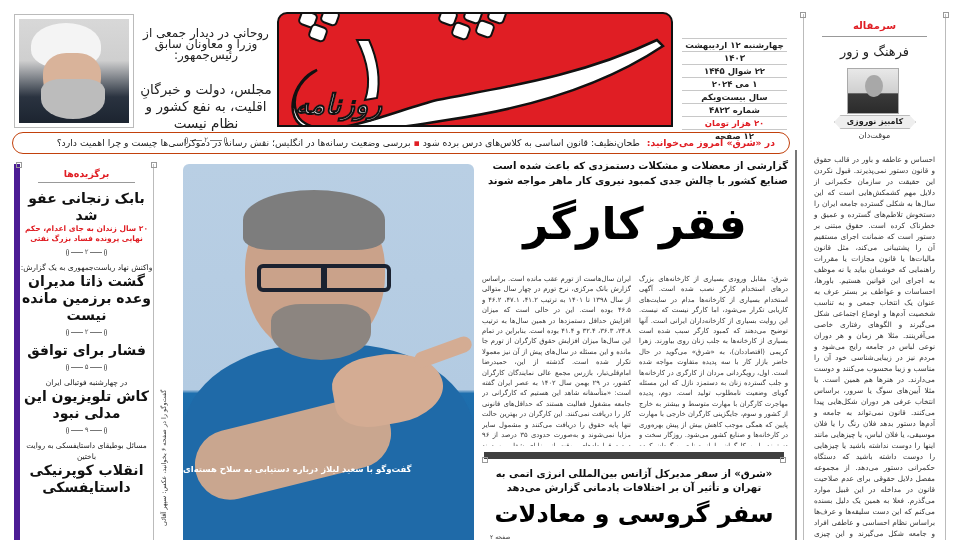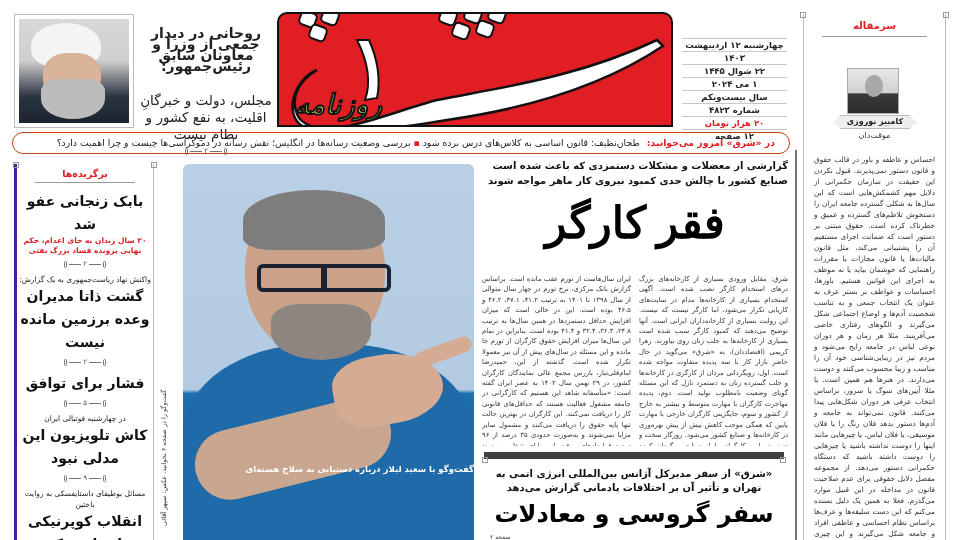--- a/index.html
+++ b/index.html
@@ -3,30 +3,30 @@
 <meta charset="utf-8">
 <style>
   * { box-sizing: border-box; margin: 0; padding: 0; }
   html, body { width: 960px; height: 540px; overflow: hidden; background: #ffffff; }
   body { font-family: "DejaVu Sans", sans-serif; color: #1a1a1a; position: relative; direction: rtl; }
   .abs { position: absolute; }
 
   
   .masthead-logo { left: 277px; top: 12px; width: 396px; height: 115px; background: #e01e24; border: 2px solid #111; border-radius: 10px 10px 0 0; overflow: hidden; }
   .logo-svg { position: absolute; left: -2px; top: -14px; }
-  .logo-sub { position: absolute; left: 16px; bottom: 4px; font-family: "DejaVu Serif", serif; font-style: italic; font-weight: bold; font-size: 28px; color: #bef264; direction: rtl; -webkit-text-stroke: 1px #111; }
+  .logo-sub { position: absolute; left: 16px; bottom: 4px; font-family: "DejaVu Serif", serif; font-style: italic; font-weight: bold; font-size: 28px; color: #e5e5e5; direction: rtl; -webkit-text-stroke: 1px #111; }
 
   .teaser-photo { left: 14px; top: 14px; width: 120px; height: 114px; border: 1px solid #bbb; padding: 4px; background: #fff; }
   .teaser-photo .ph { width: 100%; height: 100%; background: linear-gradient(180deg,#d8d8d8 0%,#cfcfcf 40%,#2a3340 75%,#1c2430 100%); position: relative; overflow: hidden; }
   .turban { position: absolute; left: 12px; top: 4px; width: 70px; height: 45px; background: #f4f4f4; border-radius: 50% 50% 40% 40%; }
   .face { position: absolute; left: 24px; top: 34px; width: 58px; height: 52px; background: #d9b39a; border-radius: 40% 40% 50% 50%; }
   .beard { position: absolute; left: 22px; top: 60px; width: 64px; height: 40px; background: #bcbcbc; border-radius: 30% 30% 50% 50%; }
 
   .teaser-text { left: 140px; top: 28px; width: 132px; text-align: center; }
-  .teaser-kicker { font-size: 14px; font-weight: bold; line-height: 11px; color: #222; }
+  .teaser-kicker { font-size: 12px; font-weight: normal; line-height: 11px; color: #222; }
   .teaser-headline { font-size: 13.5px; line-height: 17px; color: #222; margin-top: 20px; }
   .page-ref { display: flex; align-items: center; justify-content: center; gap: 2px; font-size: 7px; color: #555; margin-top: 4px; }
   .page-ref .ln { width: 12px; height: 1px; background: #777; }
   .page-ref .cap { width: 3px; height: 7px; border: 1px solid #777; border-radius: 2px; }
 
   .dateline { left: 682px; top: 38px; width: 105px; text-align: center; }
   .dateline div { font-size: 8.5px; line-height: 12px; border-top: 1px solid #c8c8c8; font-weight: bold; color: #222; }
   .dateline div.price { color: #e01e24; }
 
   .editorial-box { left: 803px; top: 14px; width: 143px; height: 530px; border-left: 1px solid #bbb; border-right: 1px solid #bbb; }
@@ -39,49 +39,49 @@
   .ed-author { position: absolute; top: 101px; left: 30px; width: 82px; height: 14px; background: #eeeeee; border: 1px solid #bbb; clip-path: polygon(8% 0,92% 0,100% 50%,92% 100%,8% 100%,0 50%); text-align: center; font-size: 8px; line-height: 12px; font-weight: bold; }
   .ed-role { position: absolute; top: 117px; left: 0; right: 0; text-align: center; font-size: 8px; color: #333; }
   .ed-body { position: absolute; top: 140px; left: 10px; right: 10px; font-size: 7.3px; line-height: 11px; text-align: justify; color: #333; }
 
   
   .ticker { left: 12px; top: 132px; width: 778px; height: 22px; border: 1px solid #c2410c; border-radius: 12px; font-size: 9.3px; line-height: 20px; padding: 0 14px; white-space: nowrap; overflow: hidden; color: #222; }
   .ticker .tlabel { color: #e01e24; font-weight: bold; margin-left: 4px; }
   .ticker .dot { color: #e01e24; }
 
   
-  .left-col { left: 14px; top: 164px; width: 140px; height: 376px; border-left: 3px solid #4c1d95; border-right: 1px solid #bbb; text-align: center; }
+  .left-col { left: 14px; top: 164px; width: 140px; height: 376px; border-left: 6px solid #4c1d95; border-right: 1px solid #bbb; text-align: center; }
   .lc-label { position: absolute; top: 4px; left: 0; right: 0; font-size: 9.5px; color: #e01e24; font-weight: bold; }
   .lc-rule { position: absolute; top: 18px; left: 18px; right: 18px; height: 1px; background: #999; }
   .lc-stories { position: absolute; top: 26px; left: 0; right: 0; }
   .lc-story { margin-bottom: 6px; }
   .lc-kicker { font-size: 7.5px; line-height: 11px; color: #222; }
   .lc-sub { font-size: 7.5px; line-height: 10px; color: #e01e24; font-weight: bold; }
-  .lc-head { font-size: 14px; line-height: 23px; font-weight: bold; color: #111; }
+  .lc-head { font-size: 14px; line-height: 17px; font-weight: bold; color: #111; }
 
   .vert-caption { left: 160px; top: 390px; width: 14px; height: 140px; writing-mode: vertical-rl; transform: rotate(180deg); font-size: 6.5px; color: #333; }
 
   
   .hero { left: 183px; top: 164px; width: 291px; height: 376px; border-radius: 6px 6px 0 0; overflow: hidden; background: linear-gradient(180deg,#b9cfe4 0%,#b3cbe2 60%,#1e6fae 61%,#1a5f98 100%); }
   .hero .head { position: absolute; left: 62px; top: 32px; width: 140px; height: 160px; background: #caa28a; border-radius: 45% 45% 50% 50%; }
   .hero .hair { position: absolute; left: 60px; top: 26px; width: 142px; height: 60px; background: #7d7d7d; border-radius: 50% 50% 20% 20%; }
   .hero .glasses { position: absolute; left: 74px; top: 100px; width: 134px; height: 28px; border: 4px solid #1b2230; border-radius: 6px; }
   .hero .bridge { position: absolute; left: 138px; top: 100px; width: 6px; height: 28px; background: #1b2230; }
   .hero .beard { position: absolute; left: 88px; top: 140px; width: 100px; height: 56px; background: #8c8580; border-radius: 30% 30% 50% 50%; }
   .hero .shirt { position: absolute; left: 0; top: 180px; width: 291px; height: 200px; background: #1f6aa8; border-radius: 45% 45% 0 0; }
   .hero .hand { position: absolute; left: 150px; top: 190px; width: 110px; height: 70px; background: #d4ac93; border-radius: 40% 60% 50% 40%; transform: rotate(-10deg); }
   .hero .finger { position: absolute; left: 230px; top: 180px; width: 60px; height: 16px; background: #d4ac93; border-radius: 8px; transform: rotate(-20deg); }
   .hero .arm { position: absolute; left: 10px; top: 250px; width: 200px; height: 70px; background: #c9a68f; border-radius: 40px; transform: rotate(-14deg); }
-  .hero-kicker { position: absolute; left: 0; right: 0; top: 300px; text-align: right; font-size: 8.5px; color: #fff; font-weight: bold; }
+  .hero-kicker { position: absolute; left: 0; right: 0; top: 300px; text-align: left; font-size: 8.5px; color: #fff; font-weight: bold; }
   .hero-head { position: absolute; left: 0; right: 0; top: 314px; text-align: center; font-size: 20px; line-height: 26px; color: #fff; font-weight: bold; text-shadow: 0 1px 2px rgba(0,0,0,.4); }
 
   
   .main-story { left: 482px; top: 158px; width: 306px; }
   .ms-kicker { text-align: right; font-size: 10px; line-height: 15px; font-weight: bold; color: #111; }
-  .ms-head { text-align: center; font-size: 44px; line-height: 60px; font-weight: bold; color: #000; margin-top: 6px; letter-spacing: 2px; font-family: Liberation Serif, serif; }
+  .ms-head { text-align: center; font-size: 44px; line-height: 60px; font-weight: bold; color: #000; margin-top: 6px; letter-spacing: 2px; }
   .ms-cols { position: absolute; top: 116px; left: 0; width: 306px; display: flex; gap: 8px; }
   .ms-col { flex: 1; font-size: 6.8px; line-height: 10.4px; text-align: justify; color: #333; height: 172px; overflow: hidden; }
 
   
   .second-box { left: 484px; top: 452px; width: 300px; height: 88px; border-top: 7px solid #404040; }
   .ss-kicker { text-align: center; font-size: 10px; line-height: 14px; font-weight: bold; color: #111; margin-top: 8px; }
   .ss-head { text-align: center; font-size: 24px; line-height: 34px; font-weight: bold; color: #000; margin-top: 2px; }
   .ss-page { position: absolute; left: 6px; bottom: 0; font-size: 6px; color: #333; }
 
   .col-rule { left: 795px; top: 150px; width: 2px; height: 390px; background: #777; }
@@ -137,20 +137,21 @@
   <div>شماره ۴۸۲۳</div>
   <div class="price">۲۰ هزار تومان</div>
   <div>۱۲ صفحه</div>
 </div>
 
 <div class="abs editorial-box">
   <span class="box-corner" style="left:-4px;top:-2px"></span>
   <span class="box-corner" style="right:-4px;top:-2px"></span>
   <div class="ed-label">سرمقاله</div>
   <div class="ed-rule"></div>
+  <div class="ed-title">فرهنگ و زور</div>
   <div class="ed-photo">
       <div class="hd"></div>
     </div>
   <div class="ed-author">کامبیز نوروزی</div>
   <div class="ed-role">موقت‌دان</div>
   <div class="ed-body">احساس و عاطفه و باور در قالب حقوق و قانون دستور نمی‌پذیرند. قبول نکردن این حقیقت در سازمان حکمرانی از دلایل مهم کشمکش‌هایی است که این سال‌ها به شکلی گسترده جامعه ایران را دستخوش تلاطم‌های گسترده و عمیق و خطرناک کرده است. حقوق مبتنی بر دستور است که ضمانت اجرای مستقیم آن را پشتیبانی می‌کند، مثل قانون مالیات‌ها یا قانون مجازات یا مقررات راهنمایی که خوشمان بیاید یا نه موظف به اجرای این قوانین هستیم. باورها، احساسات و عواطف بر بستر عرف به عنوان یک انتخاب جمعی و به تناسب شخصیت آدم‌ها و اوضاع اجتماعی شکل می‌گیرند و الگوهای رفتاری خاصی می‌آفرینند. مثلا هر زمان و هر دوران نوعی لباس در جامعه رایج می‌شود و مردم نیز در زیبایی‌شناسی خود آن را مناسب و زیبا محسوب می‌کنند و دوست می‌دارند. در هنرها هم همین است. یا مثلا آیین‌های سوگ یا سرور، براساس انتخاب عرفی هر دوران شکل‌هایی پیدا می‌کنند. قانون نمی‌تواند به جامعه و آدم‌ها دستور بدهد فلان رنگ را یا فلان موسیقی، یا فلان لباس، یا چیزهایی مانند اینها را دوست نداشته باشید یا چیزهایی را دوست داشته باشید که دستگاه حکمرانی دستور می‌دهد. از مجموعه مفصل دلایل حقوقی برای عدم صلاحیت قانون در مداخله در این قبیل موارد می‌گذرم. فعلا به همین یک دلیل بسنده می‌کنم که این دست سلیقه‌ها و عرف‌ها براساس نظام احساسی و عاطفی افراد و جامعه شکل می‌گیرند و این چیزی است که ذاتا قابلیت دستورپذیری ندارد. احساس و عاطفه تابع دستور نیستند. برای جلوگیری از ایراد شبهه باید بر این تأکید شود که این به معنای آن نیست که افراد جامعه هر کاری که دوست دارند، انجام بدهند.</div>
 </div>
 
 <div class="abs col-rule"></div>
 

